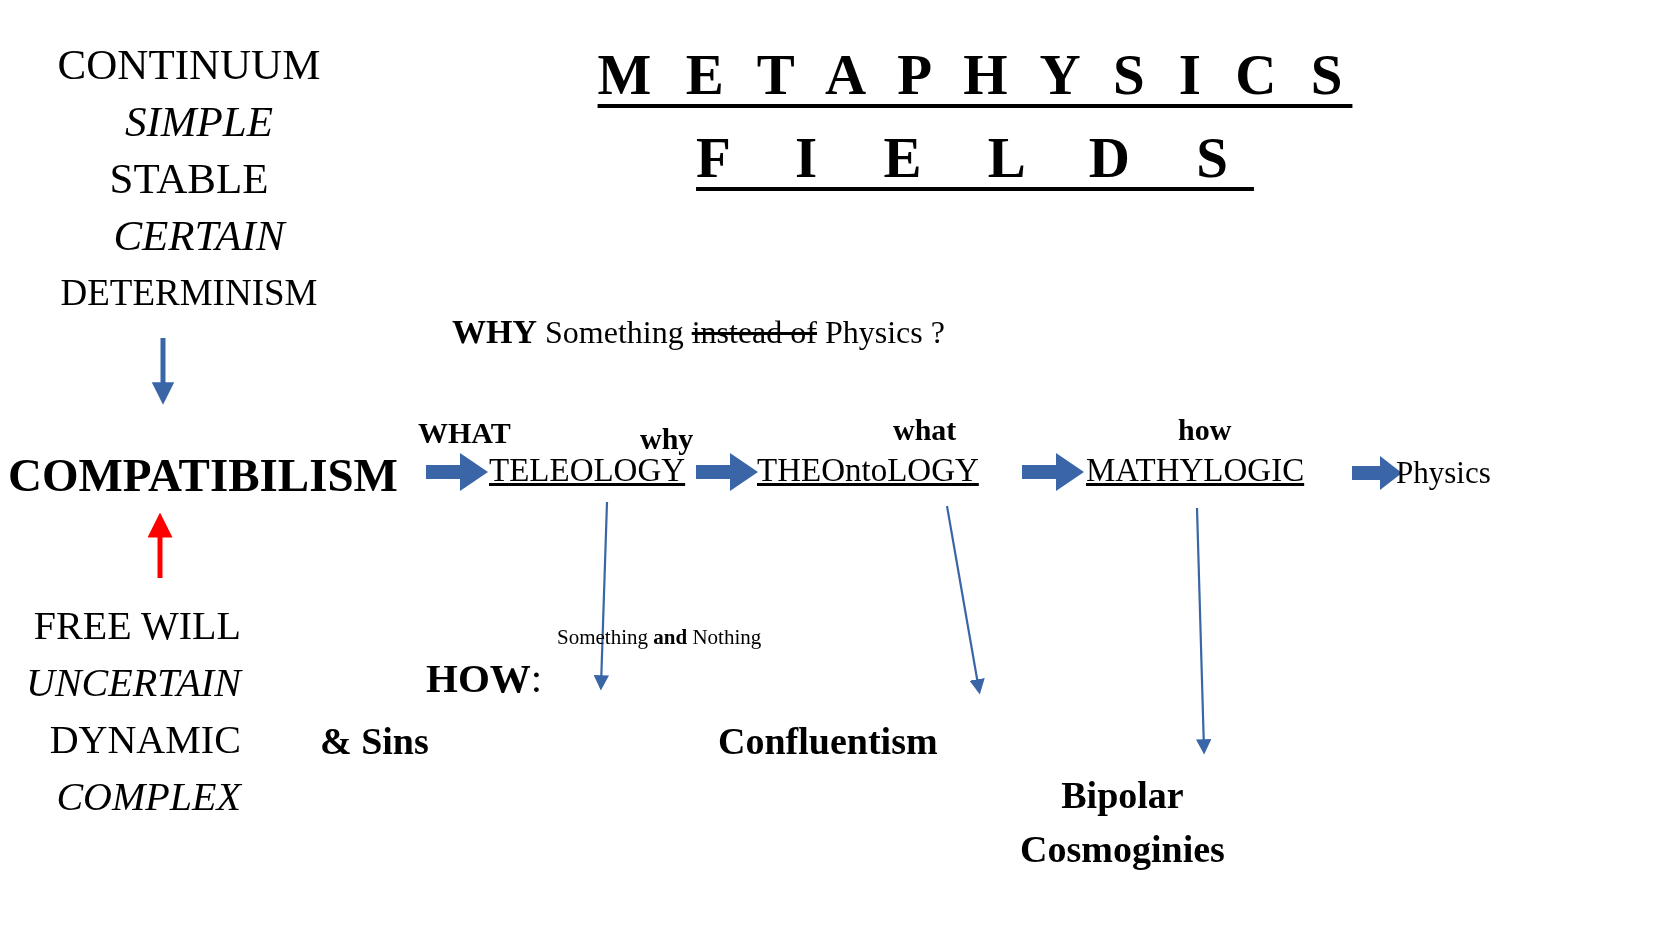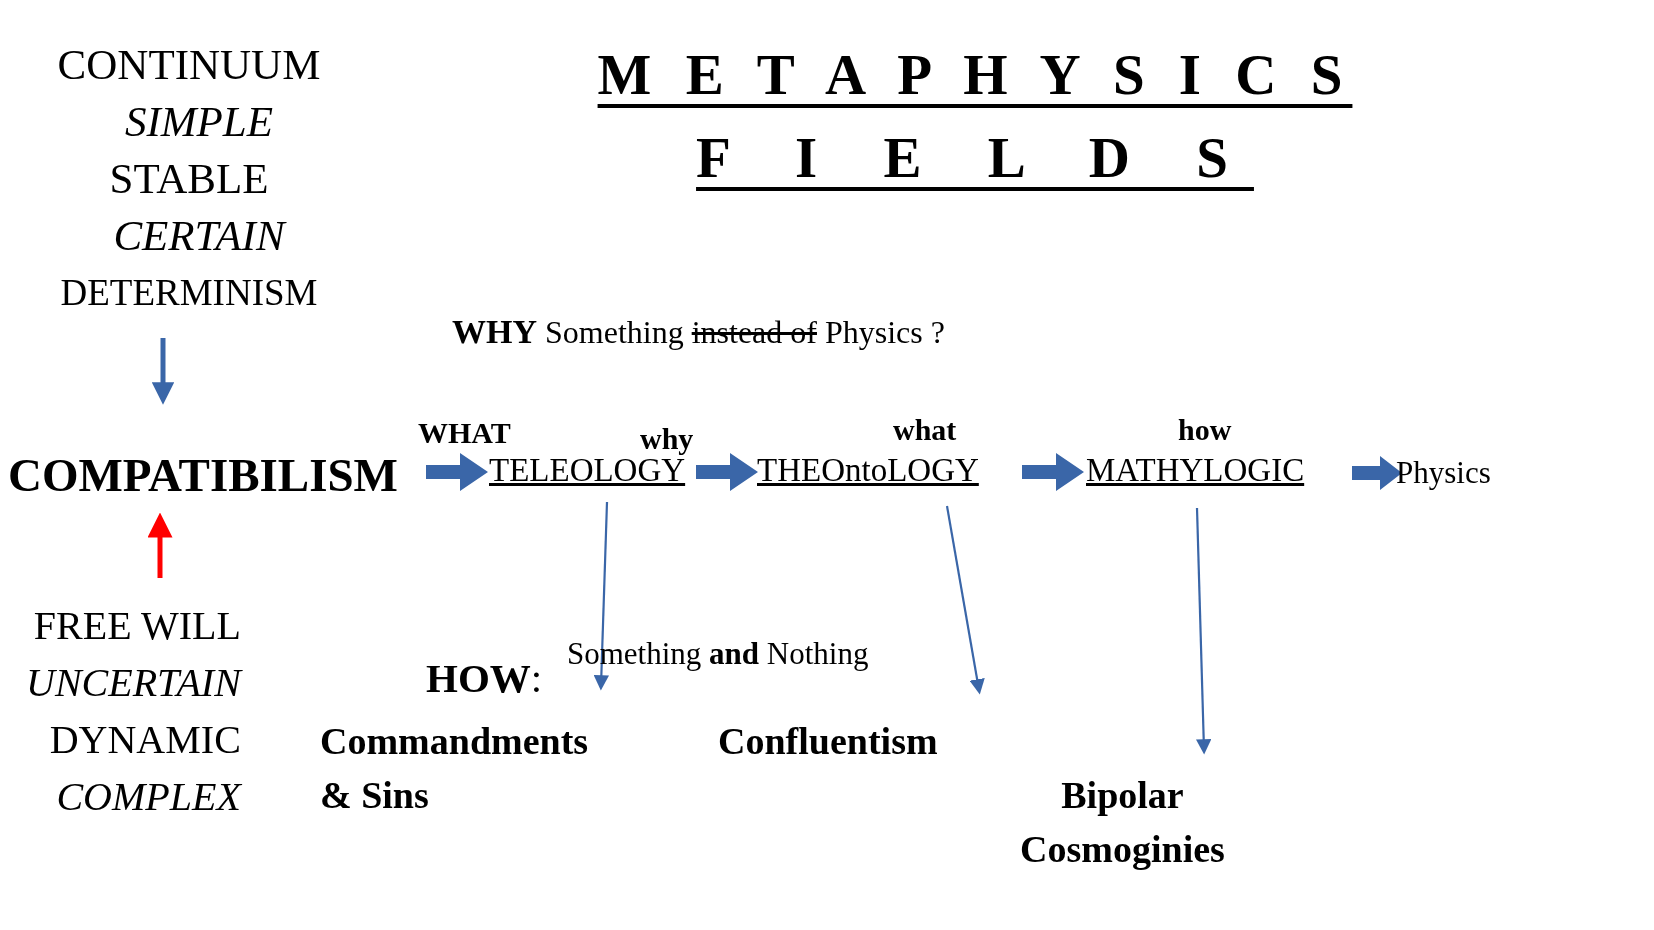--- a/index.html
+++ b/index.html
@@ -38,21 +38,21 @@
   .left-top{left:0;top:36px;width:378px;text-align:center;font-size:43px;line-height:57px;}
   .left-top .li:nth-child(5){font-size:37px;}
   .compatibilism{left:8px;top:448px;font-size:47px;font-weight:bold;}
   .left-bottom{left:6px;top:597px;font-size:40px;line-height:57px;text-align:right;}
 
   
   .why-line{left:420px;top:276px;font-size:32px;}
   .why-line .kw{font-size:34px;font-weight:bold;}
   .how-kw{left:385px;top:606px;font-size:41px;}
   .how-kw .kw{font-weight:bold;}
-  .how-text{left:536px;top:600px;font-size:31px;}
+  .how-text{left:536px;top:600px;font-size:21px;}
 
   
   .chain-label{font-weight:bold;font-size:30px;}
   .lbl-0{left:418px;top:416px;}
   .lbl-1{left:640px;top:422px;}
   .lbl-2{left:893px;top:413px;}
   .lbl-3{left:1178px;top:413px;}
   .chain-node{font-size:33px;text-decoration:underline;}
   .node-0{left:489px;top:452px;}
   .node-1{left:757px;top:452px;}
@@ -143,21 +143,20 @@
   <div class="abs chain-terminal">Physics</div>
 
   <div class="abs how-kw pre">
     <span class="kw">HOW</span><span>: </span>
   </div>
   <div class="abs how-text pre">
     <span>Something </span><span class="bold">and</span><span> Nothing</span>
   </div>
 
   <div class="abs outcome outcome-commandments">
-    <div>Commandments</div>
     <div>&amp; Sins</div>
   </div>
   <div class="abs outcome outcome-confluentism">Confluentism</div>
   <div class="abs outcome outcome-bipolar">
     <div>Bipolar</div>
     <div>Cosmoginies</div>
   </div>
 
 </div>
 

